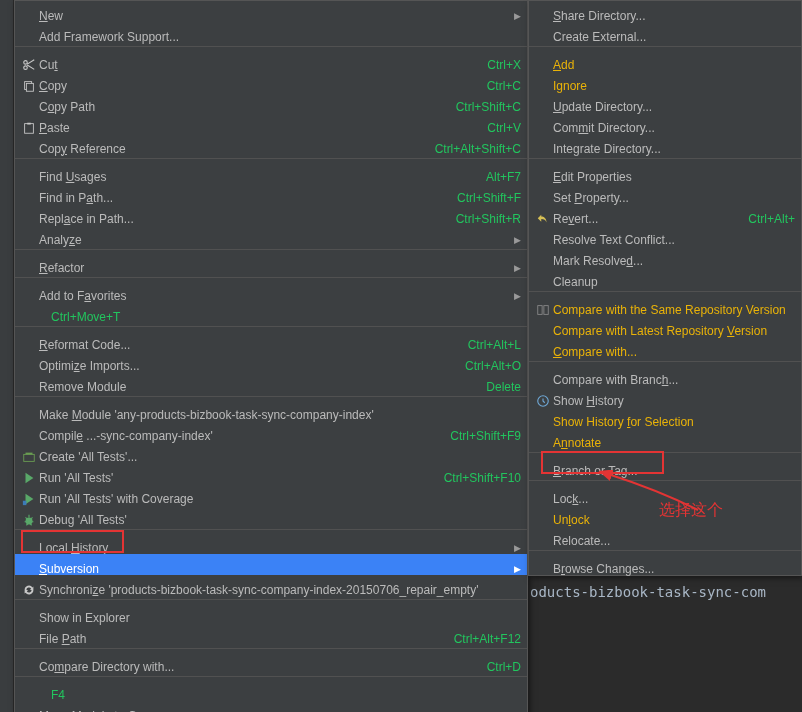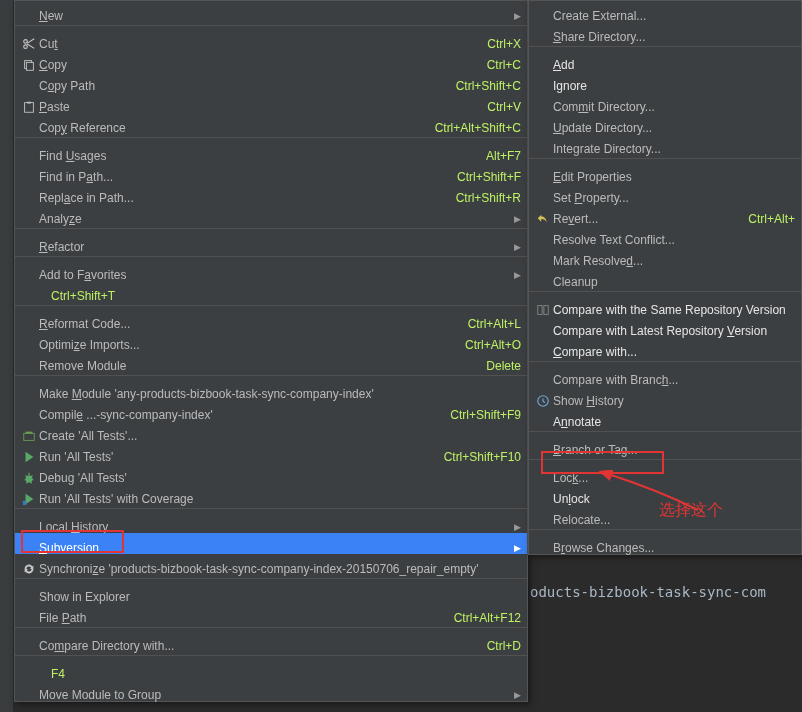--- a/index.html
+++ b/index.html
@@ -45,37 +45,37 @@
   display: flex;
   justify-content: center;
   align-items: center;
 }
 .label {
   flex: 1;
   white-space: nowrap;
   overflow: hidden;
 }
 .shortcut {
-  color: #bef264;
+  color: #22c55e;
   margin-left: 12px;
 }
 .arrow {
   width: 10px;
   text-align: right;
   font-size: 9px;
   color: #999;
 }
 .item.selected .arrow { color: #fff; }
 .sep {
   height: 1px;
   background: #515151;
   margin: 3px 0;
 }
 .underline { text-decoration: underline; }
-.disabled { color: #e5e5e5; justify-content: flex-end; }
+.disabled { color: #eab308; justify-content: flex-end; }
 .red-box {
   border: 2px solid #e33434;
   position: absolute;
   pointer-events: none;
   z-index: 50;
 }
 .red-box.b1 { left: 21px; top: 530px; width: 103px; height: 23px; }
 .red-box.b2 { left: 541px; top: 451px; width: 123px; height: 23px; }
 .annot {
   position: absolute;
@@ -117,20 +117,24 @@
 
 <div class="sidebar"></div>
 <div class="bg-text">oducts-bizbook-task-sync-com</div>
 
 <div class="menu menu-left" id="menu-left">
     <div class="item">
       <span class="icon-col"></span>
       <span class="label"><span class="underline">N</span>ew</span>
       <span class="arrow">▶</span>
     </div>
+    <div class="item">
+      <span class="icon-col"></span>
+      <span class="label">Add Framework Support...</span>
+    </div>
     <div class="sep"></div>
     <div class="item">
       <span class="icon-col">
         <svg class="ic" viewBox="0 0 16 16">
           <path d="M4 3a2 2 0 100 4 2 2 0 000-4zm0 6a2 2 0 100 4 2 2 0 000-4zm2-2l8-5M6 8l8 5" stroke="#c8c8c8" stroke-width="1.3" fill="none"></path>
         </svg>
       </span>
       <span class="label">Cu<span class="underline">t</span></span>
       <span class="shortcut">Ctrl+X</span>
     </div>
@@ -192,21 +196,21 @@
       <span class="arrow">▶</span>
     </div>
     <div class="sep"></div>
     <div class="item">
       <span class="icon-col"></span>
       <span class="label">Add to F<span class="underline">a</span>vorites</span>
       <span class="arrow">▶</span>
     </div>
     <div class="item">
       <span class="icon-col"></span>
-      <span class="shortcut">Ctrl+Shift+T</span>
+      <span class="shortcut">Ctrl+Move+T</span>
     </div>
     <div class="sep"></div>
     <div class="item">
       <span class="icon-col"></span>
       <span class="label"><span class="underline">R</span>eformat Code...</span>
       <span class="shortcut">Ctrl+Alt+L</span>
     </div>
     <div class="item">
       <span class="icon-col"></span>
       <span class="label">Optimi<span class="underline">z</span>e Imports...</span>
@@ -241,35 +245,35 @@
         <svg class="ic" viewBox="0 0 16 16">
           <path d="M4 2l9 6-9 6z" fill="#59a869"></path>
         </svg>
       </span>
       <span class="label">Run 'All Tests'</span>
       <span class="shortcut">Ctrl+Shift+F10</span>
     </div>
     <div class="item">
       <span class="icon-col">
         <svg class="ic" viewBox="0 0 16 16">
+          <path d="M4 2l9 6-9 6z" fill="#59a869"></path>
+          <rect x="1" y="10" width="4" height="5" fill="#3c7ab7"></rect>
+        </svg>
+      </span>
+      <span class="label">Run 'All Tests' with Coverage</span>
+    </div>
+    <div class="item">
+      <span class="icon-col">
+        <svg class="ic" viewBox="0 0 16 16">
           <circle cx="8" cy="9" r="4" fill="#59a869"></circle>
           <path d="M8 2v3M4 5l2 2M12 5l-2 2M3 10h2M11 10h2M5 14l2-2M11 14l-2-2" stroke="#59a869" stroke-width="1.3"></path>
         </svg>
       </span>
       <span class="label">Debug 'All Tests'</span>
     </div>
-    <div class="item">
-      <span class="icon-col">
-        <svg class="ic" viewBox="0 0 16 16">
-          <path d="M4 2l9 6-9 6z" fill="#59a869"></path>
-          <rect x="1" y="10" width="4" height="5" fill="#3c7ab7"></rect>
-        </svg>
-      </span>
-      <span class="label">Run 'All Tests' with Coverage</span>
-    </div>
     <div class="sep"></div>
     <div class="item">
       <span class="icon-col"></span>
       <span class="label">Local <span class="underline">H</span>istory</span>
       <span class="arrow">▶</span>
     </div>
     <div class="item selected">
       <span class="icon-col"></span>
       <span class="label"><span class="underline">S</span>ubversion</span>
       <span class="arrow">▶</span>
@@ -305,42 +309,42 @@
     </div>
     <div class="item">
       <span class="icon-col"></span>
       <span class="label">Move Module to Group</span>
       <span class="arrow">▶</span>
     </div>
   </div>
 <div class="menu menu-right" id="menu-right">
     <div class="item">
       <span class="icon-col"></span>
+      <span class="label"><span class="underline">S</span>hare Directory...</span>
+    </div>
+    <div class="item">
+      <span class="icon-col"></span>
       <span class="label">Create External...</span>
     </div>
-    <div class="item">
-      <span class="icon-col"></span>
-      <span class="label"><span class="underline">S</span>hare Directory...</span>
-    </div>
     <div class="sep"></div>
     <div class="item disabled">
       <span class="icon-col"></span>
       <span class="label"><span class="underline">A</span>dd</span>
     </div>
     <div class="item disabled">
       <span class="icon-col"></span>
       <span class="label">Ignore</span>
     </div>
     <div class="item">
       <span class="icon-col"></span>
+      <span class="label"><span class="underline">U</span>pdate Directory...</span>
+    </div>
+    <div class="item">
+      <span class="icon-col"></span>
       <span class="label">Com<span class="underline">m</span>it Directory...</span>
-    </div>
-    <div class="item">
-      <span class="icon-col"></span>
-      <span class="label"><span class="underline">U</span>pdate Directory...</span>
     </div>
     <div class="item">
       <span class="icon-col"></span>
       <span class="label">Inte<span class="underline">g</span>rate Directory...</span>
     </div>
     <div class="sep"></div>
     <div class="item">
       <span class="icon-col"></span>
       <span class="label"><span class="underline">E</span>dit Properties</span>
     </div>
@@ -393,20 +397,24 @@
       <span class="label">Compare with Branc<span class="underline">h</span>...</span>
     </div>
     <div class="item">
       <span class="icon-col">
         <svg class="ic" viewBox="0 0 16 16">
           <circle cx="8" cy="8" r="6" fill="none" stroke="#6fa8d6" stroke-width="1.3"></circle>
           <path d="M8 5v3l2 2" stroke="#6fa8d6" stroke-width="1.3" fill="none"></path>
         </svg>
       </span>
       <span class="label">Show <span class="underline">H</span>istory</span>
+    </div>
+    <div class="item disabled">
+      <span class="icon-col"></span>
+      <span class="label">Show History <span class="underline">f</span>or Selection</span>
     </div>
     <div class="item disabled">
       <span class="icon-col"></span>
       <span class="label">A<span class="underline">n</span>notate</span>
     </div>
     <div class="sep"></div>
     <div class="item">
       <span class="icon-col"></span>
       <span class="label"><span class="underline">B</span>ranch or Tag...</span>
     </div>

